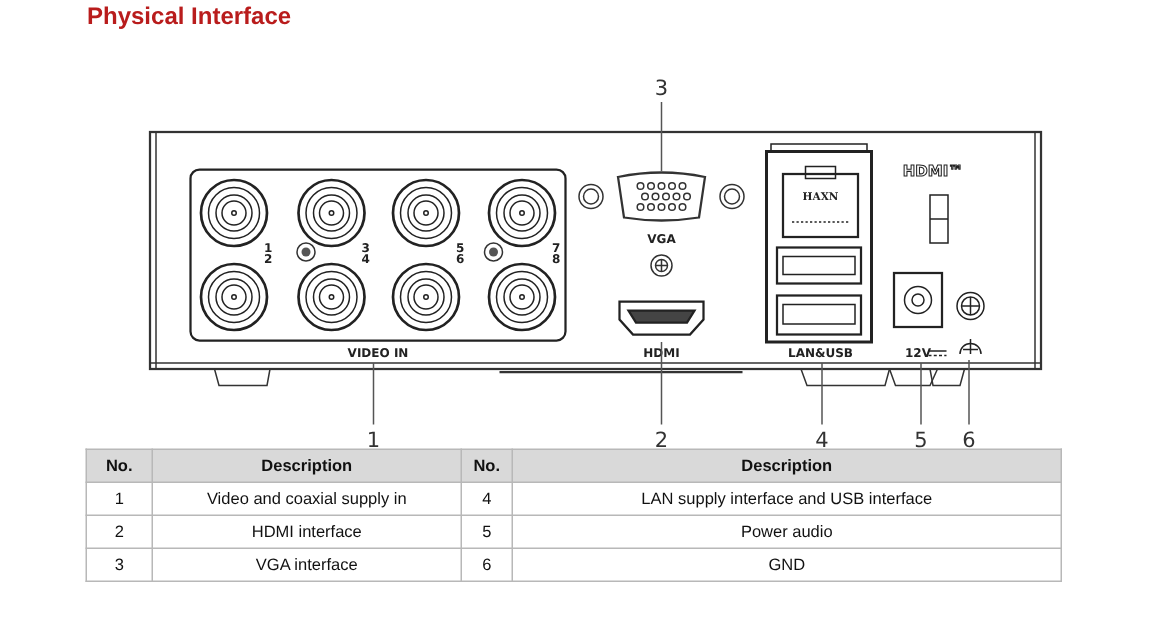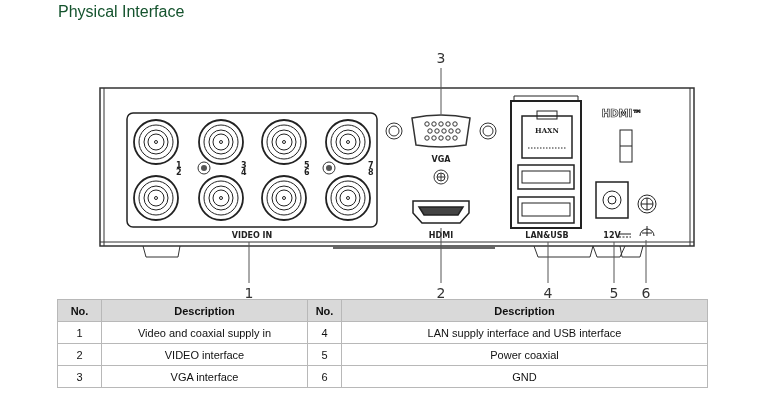--- a/index.html
+++ b/index.html
@@ -1,17 +1,17 @@
 <!DOCTYPE html>
 <html><head>
 <meta charset="utf-8">
 <style>
   html,body{margin:0;padding:0;background:#fff;}
   body{width:776px;height:418px;position:relative;overflow:hidden;font-family:"Liberation Sans",sans-serif;}
-  .title{position:absolute;left:58px;top:3px;font-weight:normal;font-size:16px;color:#14532d;}
+  .title{position:absolute;left:58px;top:3px;font-weight:bold;font-size:16px;color:#b91c1c;}
   svg.diagram{position:absolute;left:0;top:0;}
   .callout{font-family:"DejaVu Sans",sans-serif;font-size:14px;fill:#333;}
   .lbl{font-family:"DejaVu Sans",sans-serif;font-weight:bold;font-size:8px;fill:#222;}
   table.spec{position:absolute;left:57px;top:299px;width:651px;border-collapse:collapse;font-size:11px;color:#111;}
   table.spec th,table.spec td{border:1px solid #b8b8b8;text-align:center;height:21px;padding:0;}
   table.spec th{background:#d9d9d9;font-weight:bold;}
 </style>
 </head>
 <body>
 
@@ -224,23 +224,23 @@
   </thead>
   <tbody>
     <tr>
       <td>1</td>
       <td>Video and coaxial supply in</td>
       <td>4</td>
       <td>LAN supply interface and USB interface</td>
     </tr>
     <tr>
       <td>2</td>
-      <td>VIDEO interface</td>
+      <td>HDMI interface</td>
       <td>5</td>
-      <td>Power coaxial</td>
+      <td>Power audio</td>
     </tr>
     <tr>
       <td>3</td>
       <td>VGA interface</td>
       <td>6</td>
       <td>GND</td>
     </tr>
   </tbody>
 </table>
 

